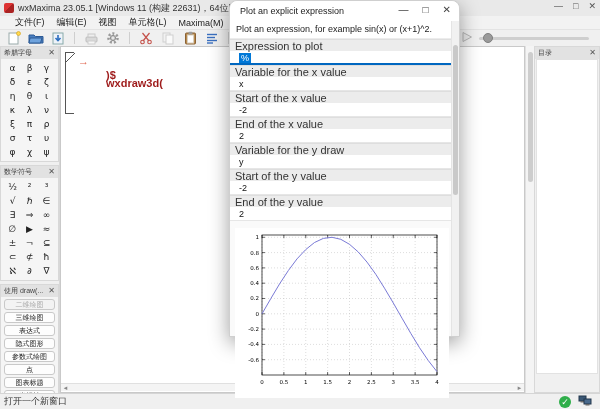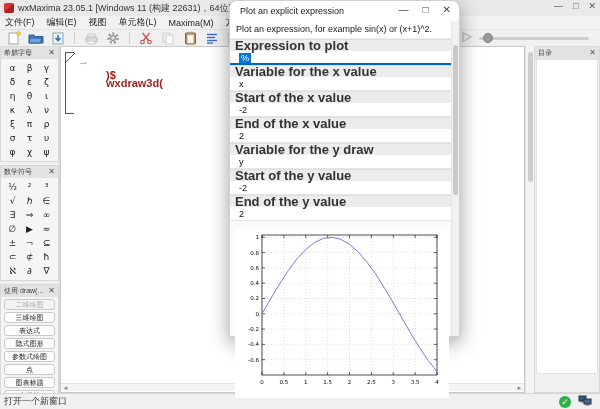--- a/index.html
+++ b/index.html
@@ -5,21 +5,21 @@
   * { margin:0; padding:0; box-sizing:border-box; }
   html,body { width:600px; height:409px; overflow:hidden; }
   body { font-family:"Liberation Sans","DejaVu Sans",sans-serif; font-size:11px; background:#f0f0f0; position:relative; }
   .abs { position:absolute; }
 
   
   .titlebar { left:0; top:0; width:600px; height:16px; background:#e9e9e9; display:flex; align-items:center; padding-left:4px; gap:4px; }
   .titlebar .app-icon { width:10px; height:10px; border-radius:2px; background:linear-gradient(135deg,#d33 50%,#a22 50%); flex:0 0 auto; }
   .titlebar .title-text { font-size:9px; color:#333; white-space:nowrap; }
   .win-controls { position:absolute; right:4px; top:1px; display:flex; gap:10px; color:#555; font-size:9px; }
-  .menubar { left:0; top:16px; width:600px; height:14px; background:#f2f2f2; display:flex; align-items:center; padding-left:0; gap:2px; border-bottom:1px solid #e3e3e3; }
+  .menubar { left:0; top:16px; width:600px; height:14px; background:#f2f2f2; display:flex; align-items:center; padding-left:10px; gap:2px; border-bottom:1px solid #e3e3e3; }
   .menu-item { font-size:9px; color:#222; padding:1px 5px; white-space:nowrap; }
   .toolbar { left:0; top:30px; width:600px; height:16px; background:#f0f0f0; display:flex; align-items:center; gap:6px; padding-left:6px; }
   .tb-icon { width:16px; height:14px; display:inline-flex; align-items:center; justify-content:center; }
   .tb-sep { width:1px; height:12px; background:#cfcfcf; margin:0 2px; }
   .slider-track { width:110px; height:3px; background:#cfcfcf; border-radius:2px; position:relative; }
   .slider-thumb { position:absolute; left:4px; top:-4px; width:10px; height:10px; border-radius:50%; background:#9a9a9a; border:1px solid #7f7f7f; }
 
   
   .sidebar { left:0; top:46px; width:60px; height:347px; background:#f0f0f0; border-right:1px solid #d8d8d8; }
   .panel { border:1px solid #d8d8d8; background:#f5f5f5; margin-bottom:3px; }
@@ -54,21 +54,21 @@
   .status-icons { position:absolute; right:8px; top:1px; display:flex; gap:7px; align-items:center; }
   .check-badge { width:12px; height:12px; border-radius:50%; background:#2fae4a; color:#fff; font-size:9px; line-height:12px; text-align:center; }
 
   
   .dialog { left:229px; top:0; width:231px; height:337px; background:#fafafa; border-radius:8px 8px 0 0; box-shadow:0 6px 20px rgba(0,0,0,.38); border:1px solid #cfcfcf; }
   .dlg-titlebar { height:20px; background:#fff; border-radius:8px 8px 0 0; display:flex; align-items:center; padding-left:10px; }
   .dlg-title { font-size:9px; color:#222; }
   .dlg-controls { position:absolute; right:8px; top:3px; display:flex; gap:14px; color:#444; font-size:10px; }
   .dlg-subtitle { height:18px; background:#fff; font-size:9px; color:#222; padding:3px 6px 0 6px; border-bottom:1px solid #ececec; }
   .dlg-fields { position:absolute; top:38px; left:0; right:8px; }
-  .fld-caption { height:12px; background:#ececec; border-top:1px solid #dedede; font-size:13px; color:#333; padding-left:5px; line-height:12px;font-weight:bold; }
+  .fld-caption { height:12px; background:#ececec; border-top:1px solid #dedede; font-size:11px; color:#333; padding-left:5px; line-height:12px; }
   .fld-value { height:14px; background:#fff; font-size:9px; color:#111; padding-left:9px; line-height:14px; border-bottom:1px solid #e6e6e6; }
   .fld-value.focused { border-bottom:2px solid #0067c0; }
   .fld-value .selected { background:#0078d7; color:#fff; padding:0 2px; }
   .dlg-scrollbar { position:absolute; right:0; top:20px; bottom:0; width:8px; background:#f1f1f1; border-left:1px solid #e4e4e4; }
   .dlg-scrollbar .thumb { position:absolute; left:1px; top:24px; width:5px; height:150px; background:#c9c9c9; border-radius:3px; }
 
   .plot-wrap { position:absolute; top:227px; left:5px; width:214px; height:170px; background:#fff; }
 </style>
 </head>
 <body>

